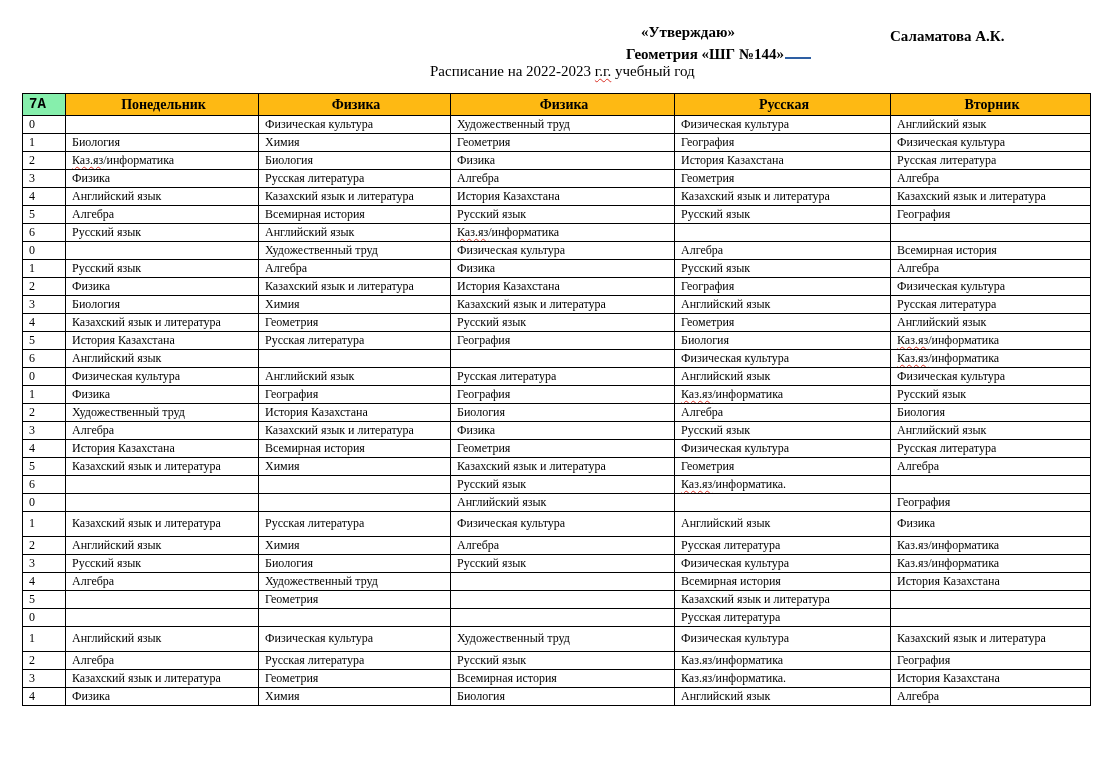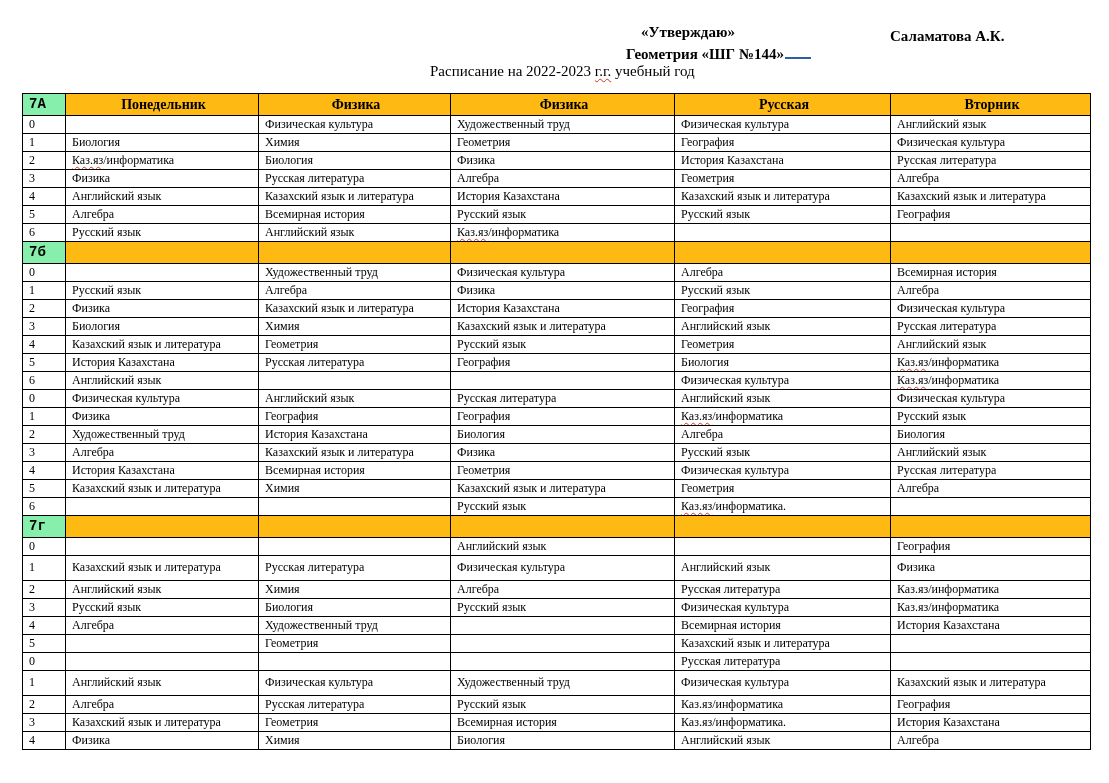--- a/index.html
+++ b/index.html
@@ -162,28 +162,20 @@
           <td>География</td>
         </tr>
         <tr>
           <td class="lesson-number">6</td>
           <td>Русский язык</td>
           <td>Английский язык</td>
           <td><span class="sq">Каз.яз</span>/информатика</td>
           <td></td>
           <td></td>
         </tr>
-        <tr class="header-row">
-          <td class="class-label">7б</td>
-          <td class="orange-empty"></td>
-          <td class="orange-empty"></td>
-          <td class="orange-empty"></td>
-          <td class="orange-empty"></td>
-          <td class="orange-empty"></td>
-        </tr>
         <tr>
           <td class="lesson-number">0</td>
           <td></td>
           <td>Художественный труд</td>
           <td>Физическая культура</td>
           <td>Алгебра</td>
           <td>Всемирная история</td>
         </tr>
         <tr>
           <td class="lesson-number">1</td>
@@ -281,28 +273,20 @@
           <td>Геометрия</td>
           <td>Алгебра</td>
         </tr>
         <tr>
           <td class="lesson-number">6</td>
           <td></td>
           <td></td>
           <td>Русский язык</td>
           <td><span class="sq">Каз.яз</span>/информатика.</td>
           <td></td>
-        </tr>
-        <tr class="header-row">
-          <td class="class-label">7г</td>
-          <td class="orange-empty"></td>
-          <td class="orange-empty"></td>
-          <td class="orange-empty"></td>
-          <td class="orange-empty"></td>
-          <td class="orange-empty"></td>
         </tr>
         <tr>
           <td class="lesson-number">0</td>
           <td></td>
           <td></td>
           <td>Английский язык</td>
           <td></td>
           <td>География</td>
         </tr>
         <tr class="row-tall">

